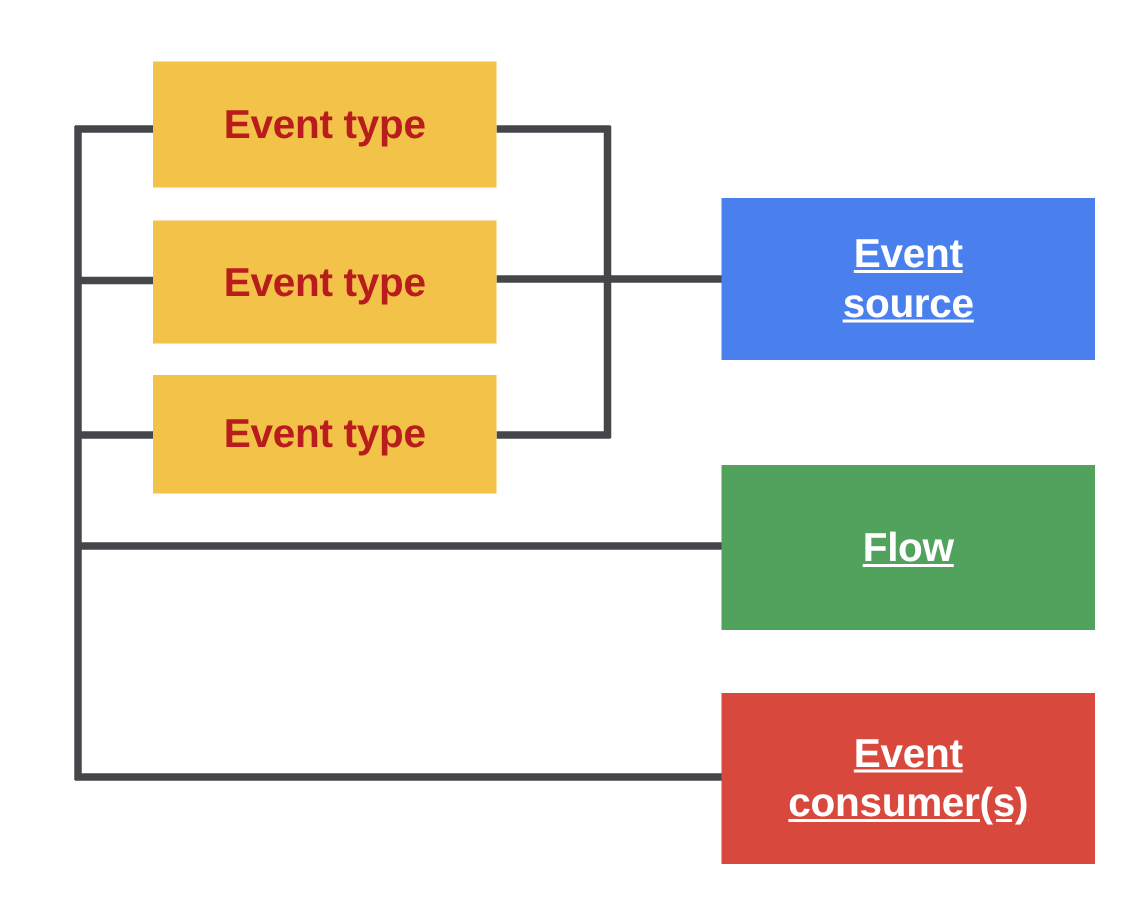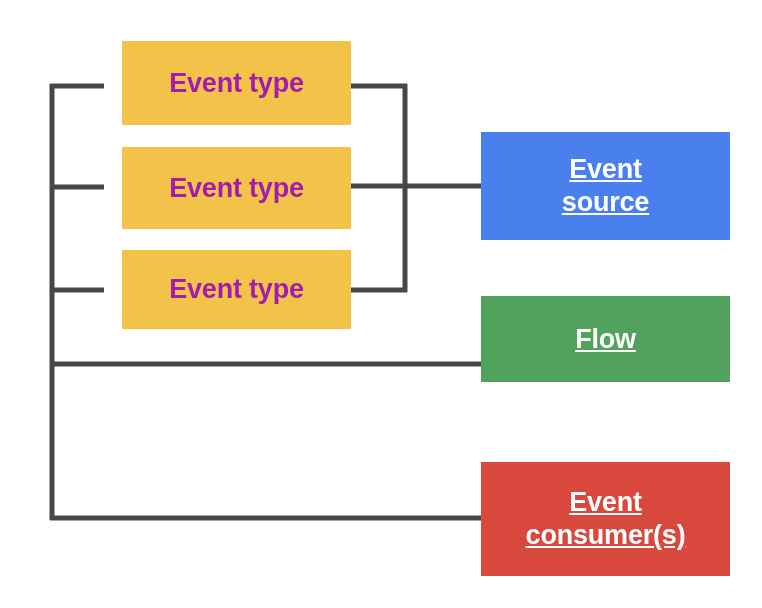--- a/index.html
+++ b/index.html
@@ -31,43 +31,42 @@
     justify-content: center;
     text-align: center;
     box-sizing: border-box;
     font-weight: bold;
     line-height: 1.22;
     letter-spacing: -0.2px;
     z-index: 2;
   }
   .node-event-type {
     font-size: 27px;
-    color: #a21caf;
+    color: #b91c1c;
     background: #f2c249;
-    margin-left: 20px;
   }
   .node-right {
     font-size: 27px;
     color: #ffffff;
     text-decoration: underline;
   }
   .node-label {
     display: block;
     white-space: pre-line;
     padding: 0 8px;
   }
 
   
   #node-event-type-1 { left: 102px; top: 41px;  width: 229px; height: 84px; }
   #node-event-type-2 { left: 102px; top: 147px; width: 229px; height: 82px; }
   #node-event-type-3 { left: 102px; top: 250px; width: 229px; height: 79px; }
 
   
   #node-event-source   { left: 481px; top: 132px; width: 249px; height: 108px; background: #4a80ee; }
-  #node-flow           { left: 481px; top: 296px; width: 249px; height: 86px; background: #51a25c; }
+  #node-flow           { left: 481px; top: 310px; width: 249px; height: 110px; background: #51a25c; }
   #node-event-consumer { left: 481px; top: 462px; width: 249px; height: 114px; background: #d9483d; }
 </style>
 </head>
 <body>
 
 <div id="diagram-canvas">
 
   <svg id="connector-layer" width="762" height="608" viewBox="0 0 762 608" xmlns="http://www.w3.org/2000/svg">
     <g stroke="#44464a" stroke-width="5" stroke-linecap="butt" fill="none">
 

